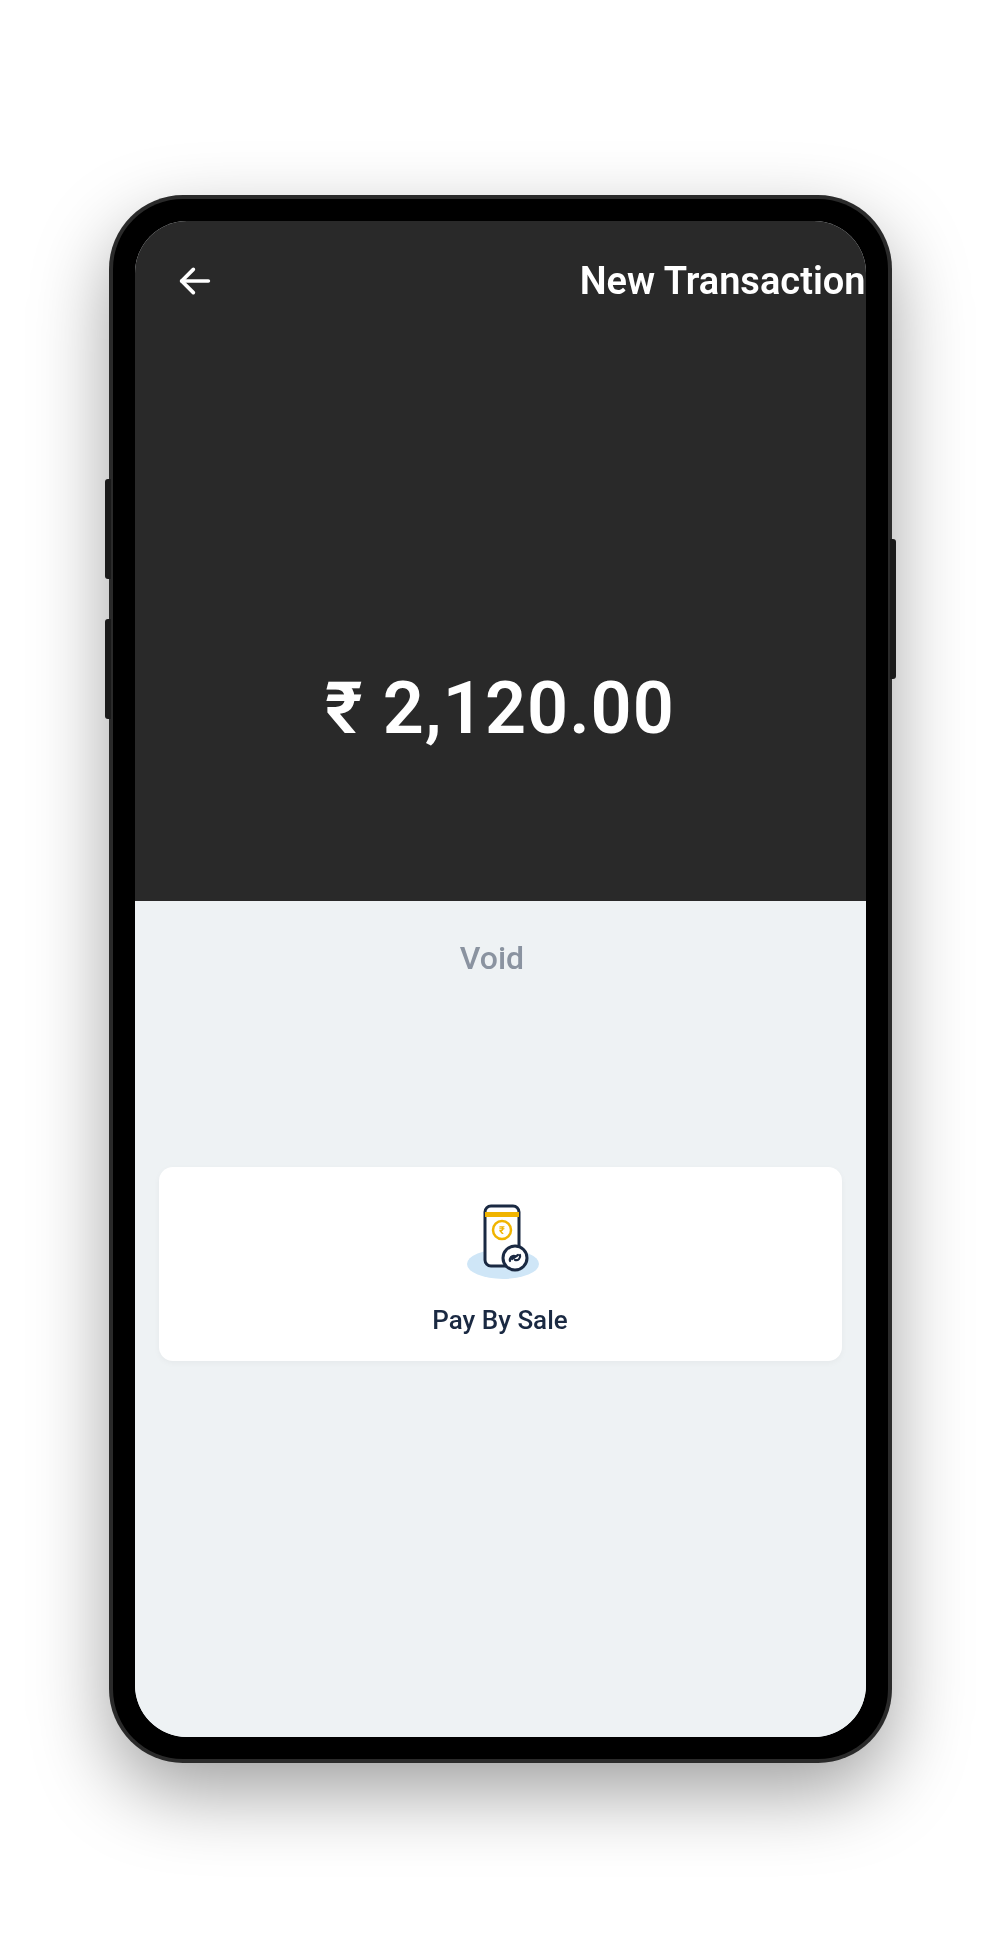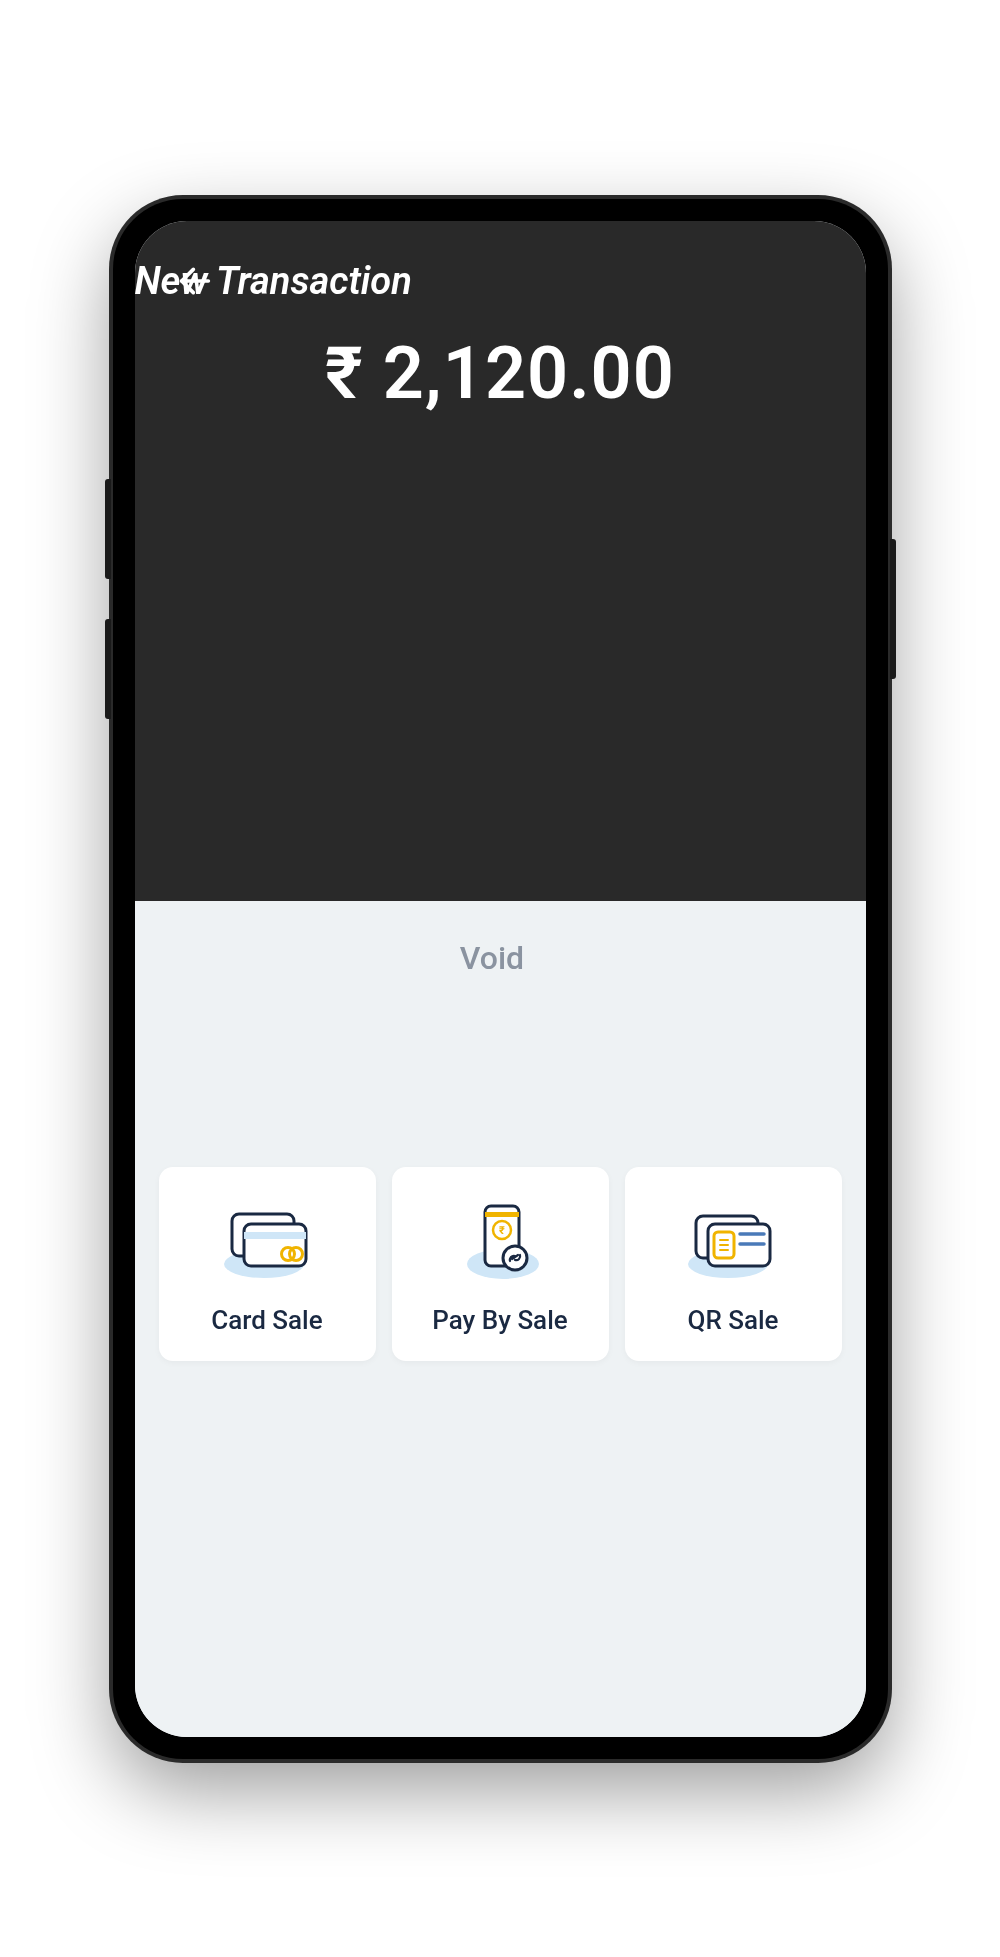--- a/index.html
+++ b/index.html
@@ -76,32 +76,31 @@
     .back-btn {
       width: 60px;
       height: 60px;
       display: flex;
       align-items: center;
       justify-content: center;
       cursor: pointer;
     }
     .title {
       position: absolute;
-      left: 0;
+      left: 12px;
       right: 0;
-      text-align: left;
+      text-align: right;
       font-size: 38px;
       font-weight: 600;
       pointer-events: none;
-      font-style: italic;
     }
     .amount-wrap {
       flex: 1;
       display: flex;
-      align-items: flex-start;
+      align-items: flex-end;
       justify-content: center;
       padding-bottom: 150px;
     }
     .amount {
       font-size: 72px;
       font-weight: 600;
       letter-spacing: 1px;
     }
     .bottom-section {
       flex: 1;
@@ -178,61 +177,34 @@
       </div>
     </div>
 
     <div class="bottom-section">
       <div class="tabs">
         <div class="tab">Void</div>
       </div>
 
       <div class="cards">
 
-        <div class="card">
-          <div class="card-icon">
-            <svg width="110" height="80" viewBox="0 0 110 80">
-              <ellipse cx="52" cy="62" rx="40" ry="14" fill="#cfe6f7"></ellipse>
-              <rect x="20" y="12" width="62" height="42" rx="7" fill="#fff" stroke="#1a2942" stroke-width="3"></rect>
-              <rect x="32" y="22" width="62" height="42" rx="7" fill="#fff" stroke="#1a2942" stroke-width="3"></rect>
-              <rect x="32" y="30" width="62" height="7" fill="#cfe6f7"></rect>
-              <circle cx="76" cy="52" r="6.5" fill="none" stroke="#f0b400" stroke-width="3"></circle>
-              <circle cx="84" cy="52" r="6.5" fill="none" stroke="#f0b400" stroke-width="3"></circle>
-            </svg>
-          </div>
-          <div class="card-label">Card Sale</div>
-        </div>
 
         <div class="card">
           <div class="card-icon">
             <svg width="110" height="84" viewBox="0 0 110 84">
               <ellipse cx="58" cy="64" rx="36" ry="15" fill="#cfe6f7"></ellipse>
               <rect x="40" y="6" width="34" height="60" rx="6" fill="#fff" stroke="#1a2942" stroke-width="3"></rect>
               <rect x="40" y="12" width="34" height="5" fill="#f0b400"></rect>
               <circle cx="57" cy="30" r="9" fill="none" stroke="#f0b400" stroke-width="2.5"></circle>
               <text x="57" y="34" text-anchor="middle" font-size="11" font-weight="bold" fill="#f0b400">₹</text>
               <circle cx="70" cy="58" r="12" fill="#fff" stroke="#1a2942" stroke-width="3"></circle>
               <path d="M65 61 a4 4 0 0 1 5 -5 M75 55 a4 4 0 0 1 -5 5 M67 59 l6 -4" stroke="#1a2942" stroke-width="2.2" fill="none" stroke-linecap="round"></path>
             </svg>
           </div>
           <div class="card-label">Pay By Sale</div>
         </div>
 
-        <div class="card">
-          <div class="card-icon">
-            <svg width="110" height="80" viewBox="0 0 110 80">
-              <ellipse cx="50" cy="62" rx="40" ry="14" fill="#cfe6f7"></ellipse>
-              <rect x="18" y="14" width="62" height="42" rx="7" fill="#fff" stroke="#1a2942" stroke-width="3"></rect>
-              <rect x="30" y="22" width="62" height="42" rx="7" fill="#fff" stroke="#1a2942" stroke-width="3"></rect>
-              <line x1="62" y1="32" x2="86" y2="32" stroke="#4a7ab8" stroke-width="3.5" stroke-linecap="round"></line>
-              <line x1="62" y1="42" x2="86" y2="42" stroke="#4a7ab8" stroke-width="3.5" stroke-linecap="round"></line>
-              <rect x="36" y="30" width="20" height="26" rx="4" fill="none" stroke="#f0b400" stroke-width="3"></rect>
-              <path d="M42 38 h8 M42 43 h8 M42 48 h8" stroke="#f0b400" stroke-width="2" stroke-linecap="round"></path>
-            </svg>
-          </div>
-          <div class="card-label">QR Sale</div>
-        </div>
 
       </div>
     </div>
 
   </div>
 </div>
 
 </body></html>

